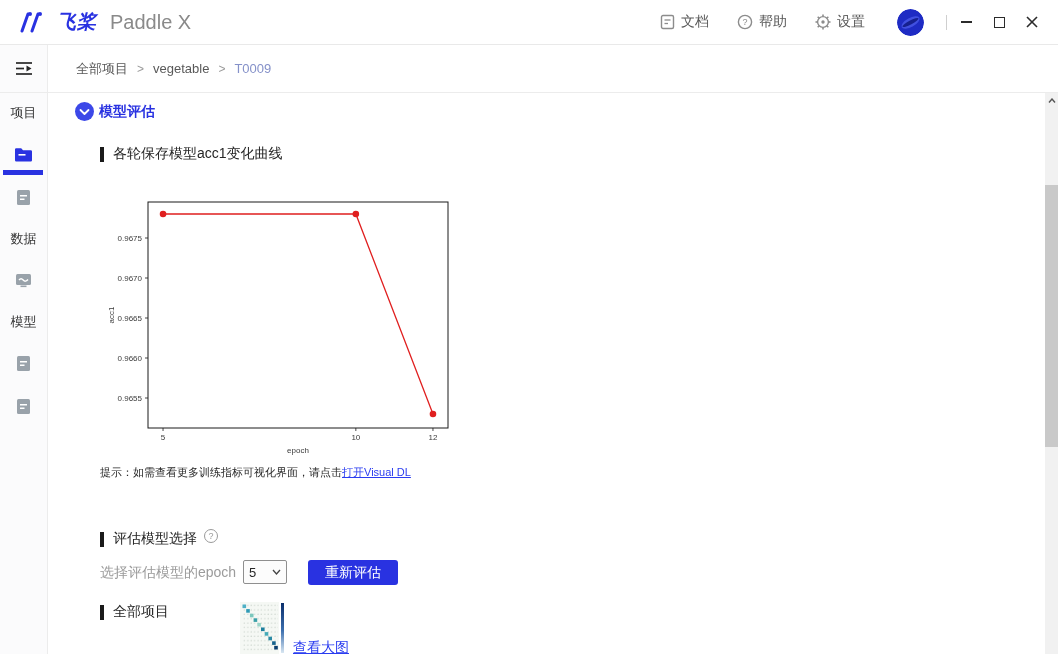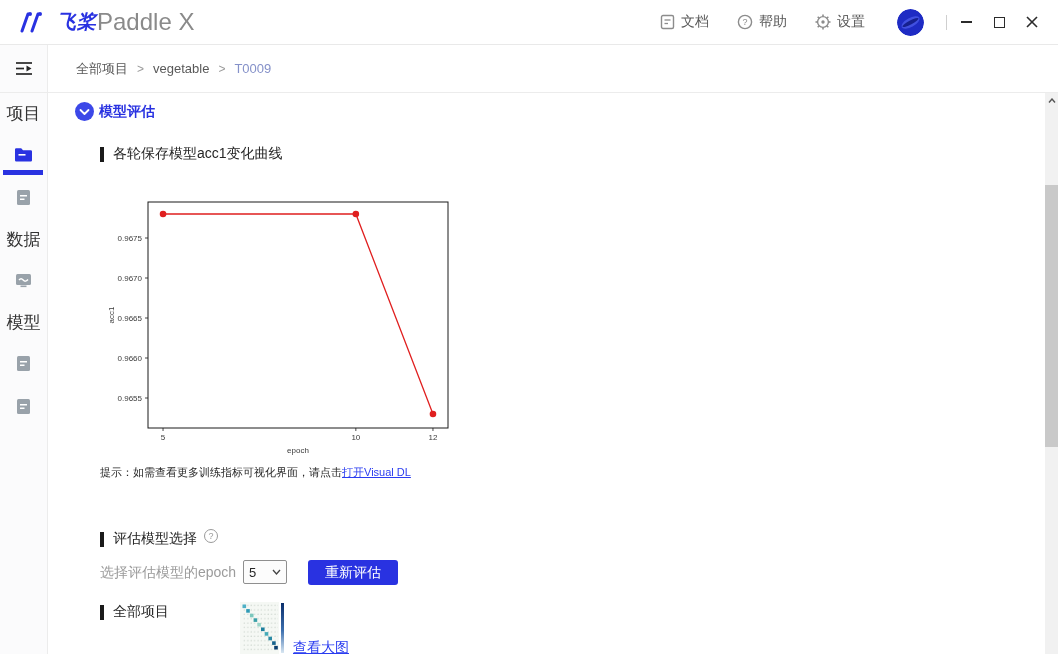--- a/index.html
+++ b/index.html
@@ -5,34 +5,34 @@
   * { margin:0; padding:0; box-sizing:border-box; }
   html,body { background:#d9d9d9; }
   body { font-family:"Liberation Sans", sans-serif; }
   .window { position:relative; width:1058px; height:654px; background:#1d4ed8; overflow:hidden; }
 
   
   .topbar { position:absolute; top:0; left:0; right:0; height:45px; background:#fff;
             border-bottom:1px solid #e9e9e9; display:flex; align-items:center; z-index:5; }
   .logo { display:flex; align-items:center; margin-left:18px; }
   .logo-cn { color:#2932E1; font-weight:bold; font-size:19px; margin-left:5px; font-style:italic; letter-spacing:1px; }
-  .logo-en { color:#8a8a8a; font-size:24px; margin-left:0; }
+  .logo-en { color:#8a8a8a; font-size:20px; margin-left:13px; }
   .topbar-right { margin-left:auto; display:flex; align-items:center; padding-right:12px; }
   .tb-item { display:flex; align-items:center; gap:6px; font-size:14px; color:#595959; margin-left:28px; cursor:pointer; }
   .tb-item svg { display:block; }
   .avatar { width:27px; height:27px; margin-left:32px; cursor:pointer; border-radius:50%; }
   .win-sep { width:1px; height:15px; background:#cfcfcf; margin-left:22px; }
   .win-btn { width:28px; height:28px; margin-left:5px; display:flex; align-items:center; justify-content:center; cursor:pointer; }
   .min-glyph { width:11px; height:0; border-bottom:2px solid #2b2b2b; }
   .max-glyph { width:11px; height:11px; border:1.5px solid #2b2b2b; }
 
   
   .sidebar { position:absolute; top:45px; left:0; bottom:0; width:48px; background:#fbfbfc; border-right:1px solid #ececec; }
   .burger-cell { height:48px; border-bottom:1px solid #ececec; display:flex; align-items:center; justify-content:center; cursor:pointer; }
-  .side-label { height:40px; display:flex; align-items:center; justify-content:center; font-size:17px; color:#333; }
+  .side-label { height:40px; display:flex; align-items:center; justify-content:center; font-size:13px; color:#333; }
   .side-item { height:43px; display:flex; align-items:center; justify-content:center; position:relative; cursor:pointer; }
   .side-item.active::after { content:""; position:absolute; left:3px; right:4px; bottom:1px; height:5px; background:#2932E1; }
 
   
   .breadcrumb { position:absolute; left:48px; top:45px; right:0; height:48px; background:#fff;
                 border-bottom:1px solid #ececec; display:flex; align-items:center; padding-left:28px; font-size:13px; }
   .bc-link { color:#595959; cursor:pointer; }
   .bc-sep { color:#9a9a9a; margin:0 9px; font-size:12px; }
   .bc-current { color:#8591c9; }
 

